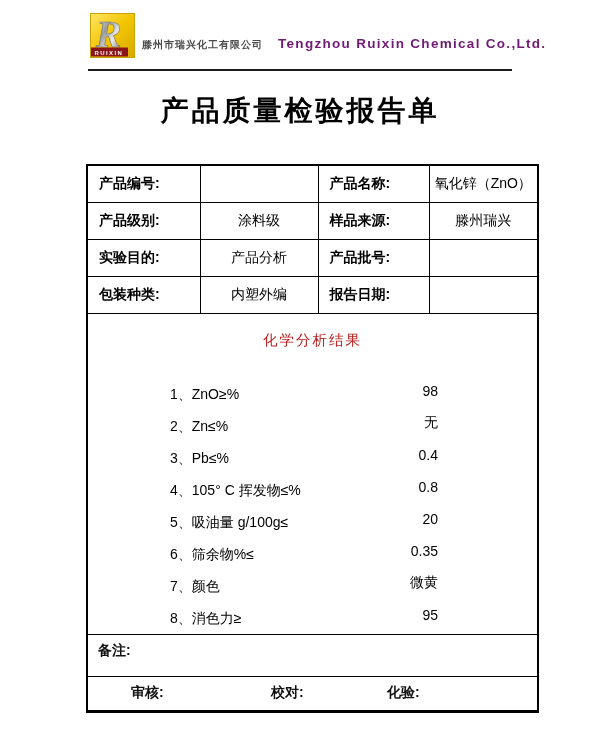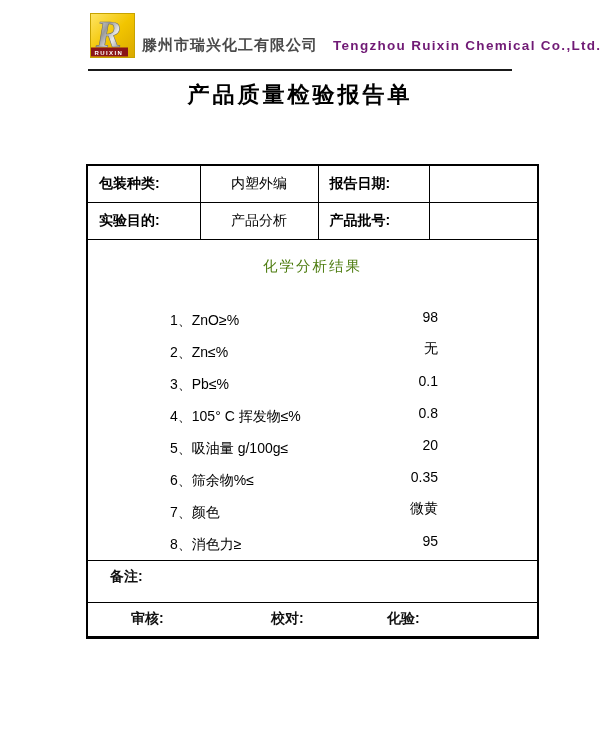--- a/index.html
+++ b/index.html
@@ -10,49 +10,49 @@
     color: #111; position: relative; overflow: hidden;
   }
   .page { position: absolute; inset: 0; background: #fff; }
 
   
   .logo { position: absolute; left: 90px; top: 13px; width: 45px; height: 45px; }
   .company-line {
     position: absolute; left: 142px; top: 36px;
     display: flex; align-items: baseline; gap: 15px; white-space: nowrap;
   }
-  .company-cn { font-size: 15px; font-weight: bold; color: #4a4a4a; letter-spacing: 1px; }
+  .company-cn { font-size: 10px; font-weight: bold; color: #4a4a4a; letter-spacing: 1px; }
   .company-en { font-size: 13.5px; font-weight: bold; color: #701a75; letter-spacing: 1.3px; }
   .header-rule { position: absolute; left: 88px; top: 69px; width: 424px; height: 2px; background: #1a1a1a; }
 
   
   .title {
-    position: absolute; left: 0; top: 80px; width: 100%;
-    text-align: center; font-size: 22px; font-weight: bold; letter-spacing: 3px; color: #000;
+    position: absolute; left: 0; top: 92px; width: 100%;
+    text-align: center; font-size: 28px; font-weight: bold; letter-spacing: 3px; color: #000;
   }
 
   
   .report-table {
     position: absolute; left: 86px; top: 164px; width: 451px;
     border-collapse: collapse; table-layout: fixed;
     border: 2px solid #000; border-bottom: 3px solid #000;
   }
   .report-table td { border: 1px solid #000; font-size: 14px; overflow: hidden; }
   tr.info-row { height: 37px; }
   td.lbl { font-weight: bold; padding-left: 11px; color: #000; }
   td.val { text-align: center; color: #000; }
 
   td.analysis-cell { height: 321px; vertical-align: top; }
-  .section-title { text-align: center; font-size: 14.5px; padding-top: 17px; letter-spacing: 2px; color: #4d7c0f; }
+  .section-title { text-align: center; font-size: 14.5px; padding-top: 17px; letter-spacing: 2px; color: #b91c1c; }
   .items { margin-top: 25px; padding: 0 99px 0 82px; }
   .item-row { display: flex; justify-content: space-between; align-items: center; height: 32px; font-size: 14px; color: #000; }
   .item-label { white-space: nowrap; margin-top: 8px; }
   .item-value { white-space: nowrap; }
 
-  td.remarks-cell { height: 42px; vertical-align: top; font-weight: bold; padding: 7px 22px; }
+  td.remarks-cell { height: 42px; vertical-align: top; font-weight: bold; padding: 7px 10px; }
   td.footer-cell { height: 35px; position: relative; }
   .footer-label {
     position: absolute; top: 50%; transform: translateY(-50%);
     font-size: 14px; font-weight: bold; white-space: nowrap; margin-left: 32px;
   }
   .fl-audit { left: 11px; }
   .fl-proof { left: 151px; text-align: center; }
   .fl-assay { left: 267px; }
 </style>
 </head>
@@ -90,48 +90,60 @@
 
   <table class="report-table">
     <colgroup>
       <col style="width:113px">
         <col style="width:118px">
         <col style="width:111px">
         <col style="width:109px">
     </colgroup>
 
     <tbody>
+        <tr class="info-row">
+      <td class="lbl">产品编号:</td>
+      <td class="val"></td>
+      <td class="lbl">产品名称:</td>
+      <td class="val">氧化锌（ZnO）</td>
+    </tr>
     <tr class="info-row">
-      <td class="lbl">包装种类:</td>
-      <td class="val">内塑外编</td>
-      <td class="lbl">报告日期:</td>
-      <td class="val"></td>
+      <td class="lbl">产品级别:</td>
+      <td class="val">涂料级</td>
+      <td class="lbl">样品来源:</td>
+      <td class="val">滕州瑞兴</td>
     </tr>
     <tr class="info-row">
       <td class="lbl">实验目的:</td>
       <td class="val">产品分析</td>
       <td class="lbl">产品批号:</td>
+      <td class="val"></td>
+    </tr>
+    <tr class="info-row">
+      <td class="lbl">包装种类:</td>
+      <td class="val">内塑外编</td>
+      <td class="lbl">报告日期:</td>
       <td class="val"></td>
     </tr>
 
     <tr>
       <td class="analysis-cell" colspan="4">
         <div class="section-title">化学分析结果</div>
         <div class="items">
           <div class="item-row">
             <span class="item-label">1、ZnO≥%</span>
             <span class="item-value">98</span>
           </div>
           <div class="item-row">
             <span class="item-label">2、Zn≤%</span>
             <span class="item-value">无</span>
           </div>
           <div class="item-row">
             <span class="item-label">3、Pb≤%</span>
-            <span class="item-value">0.1</span>
+            <span class="item-value">0.4</span>
           </div>
           <div class="item-row">
             <span class="item-label">4、105° C 挥发物≤%</span>
             <span class="item-value">0.8</span>
           </div>
           <div class="item-row">
             <span class="item-label">5、吸油量 g/100g≤</span>
             <span class="item-value">20</span>
           </div>
           <div class="item-row">

